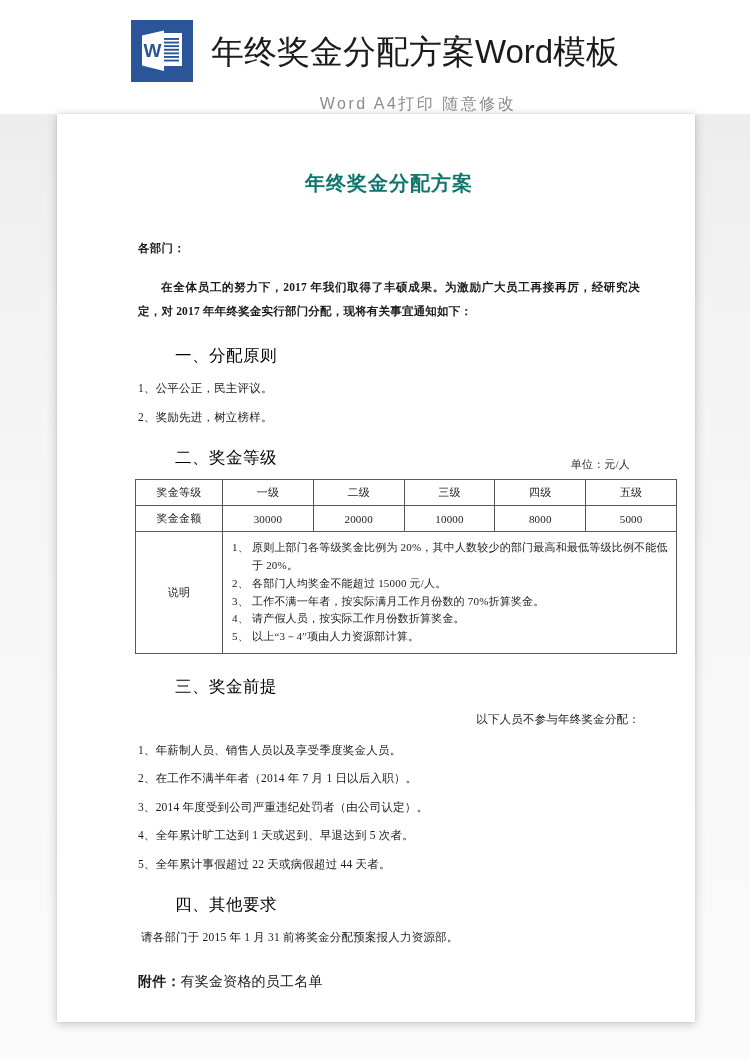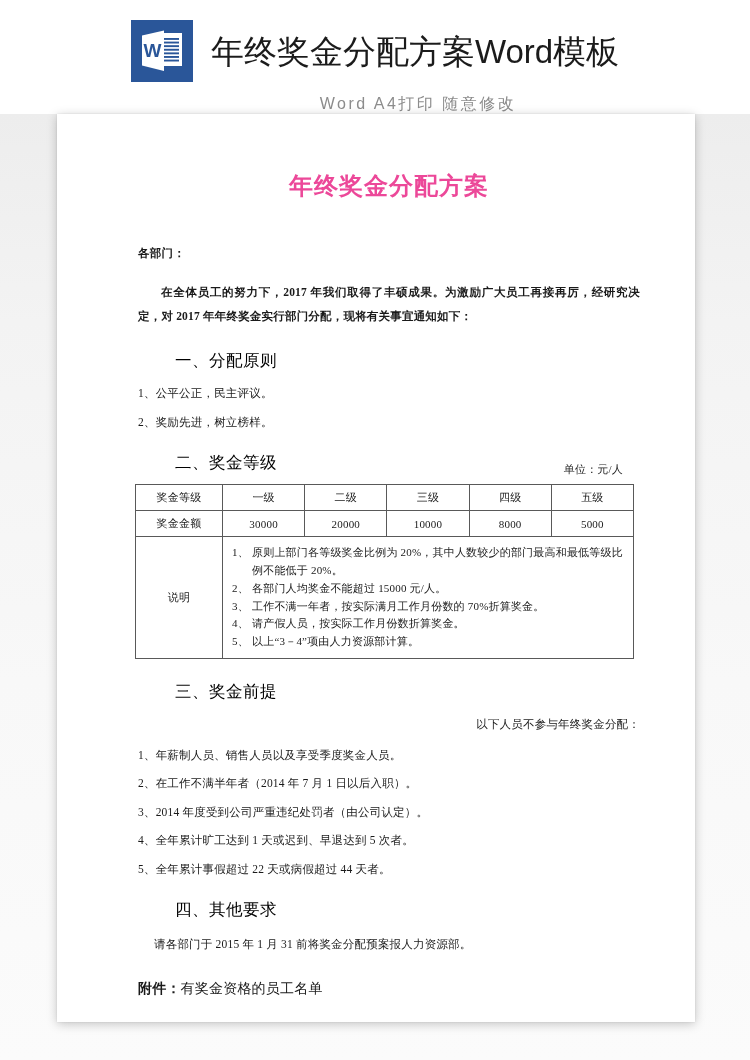--- a/index.html
+++ b/index.html
@@ -87,25 +87,25 @@
   .doc-body {
     position: absolute;
     left: 81px;   
     top: 56px;
     width: 502px;
     color: #1a1a1a;
   }
 
   .doc-title {
     text-align: center;
-    font-size: 24px;
+    font-size: 20px;
     font-weight: 700;
     letter-spacing: 1px;
     margin: 0 0 44px 0;
-    color: #ec4899;
+    color: #0f766e;
   }
 
   .salutation {
     font-size: 11.5px;
     font-weight: 700;
     margin: 0 0 20px 0;
     letter-spacing: .3px;
   }
 
   .para {
@@ -136,29 +136,29 @@
   .lead-line {
     font-size: 11.5px;
     line-height: 1.35;
     margin: 0 0 15px 0;
     letter-spacing: .2px;
   }
 
   .unit-line {
     font-size: 11px;
     text-align: right;
-    margin: -26px 15px 7px 0;
+    margin: -26px 8px 7px 0;
     padding-right: 2px;
     letter-spacing: .2px;
   }
 
   
   table.grade-table {
     border-collapse: collapse;
-    width: 499px;
+    width: 542px;
     margin-left: -3px;
     table-layout: fixed;
   }
   table.grade-table td {
     border: 1px solid #595959;
     font-size: 11px;
     text-align: center;
     padding: 5px 2px;
     color: #1a1a1a;
     letter-spacing: .2px;
@@ -189,21 +189,21 @@
 
   .attachment {
     font-size: 14px;
     margin: 28px 0 0 0;
     letter-spacing: .2px;
   }
   .attachment b { font-weight: 700; }
 
   .final-para {
     font-size: 11.5px;
-    margin: 16px;
+    margin: 3px;
     letter-spacing: .2px;
   }
 </style>
 </head>
 <body>
 
 <div class="banner">
   <div class="banner-row">
     <div class="word-logo">
       <svg class="doc" viewBox="0 0 44 44" xmlns="http://www.w3.org/2000/svg">

